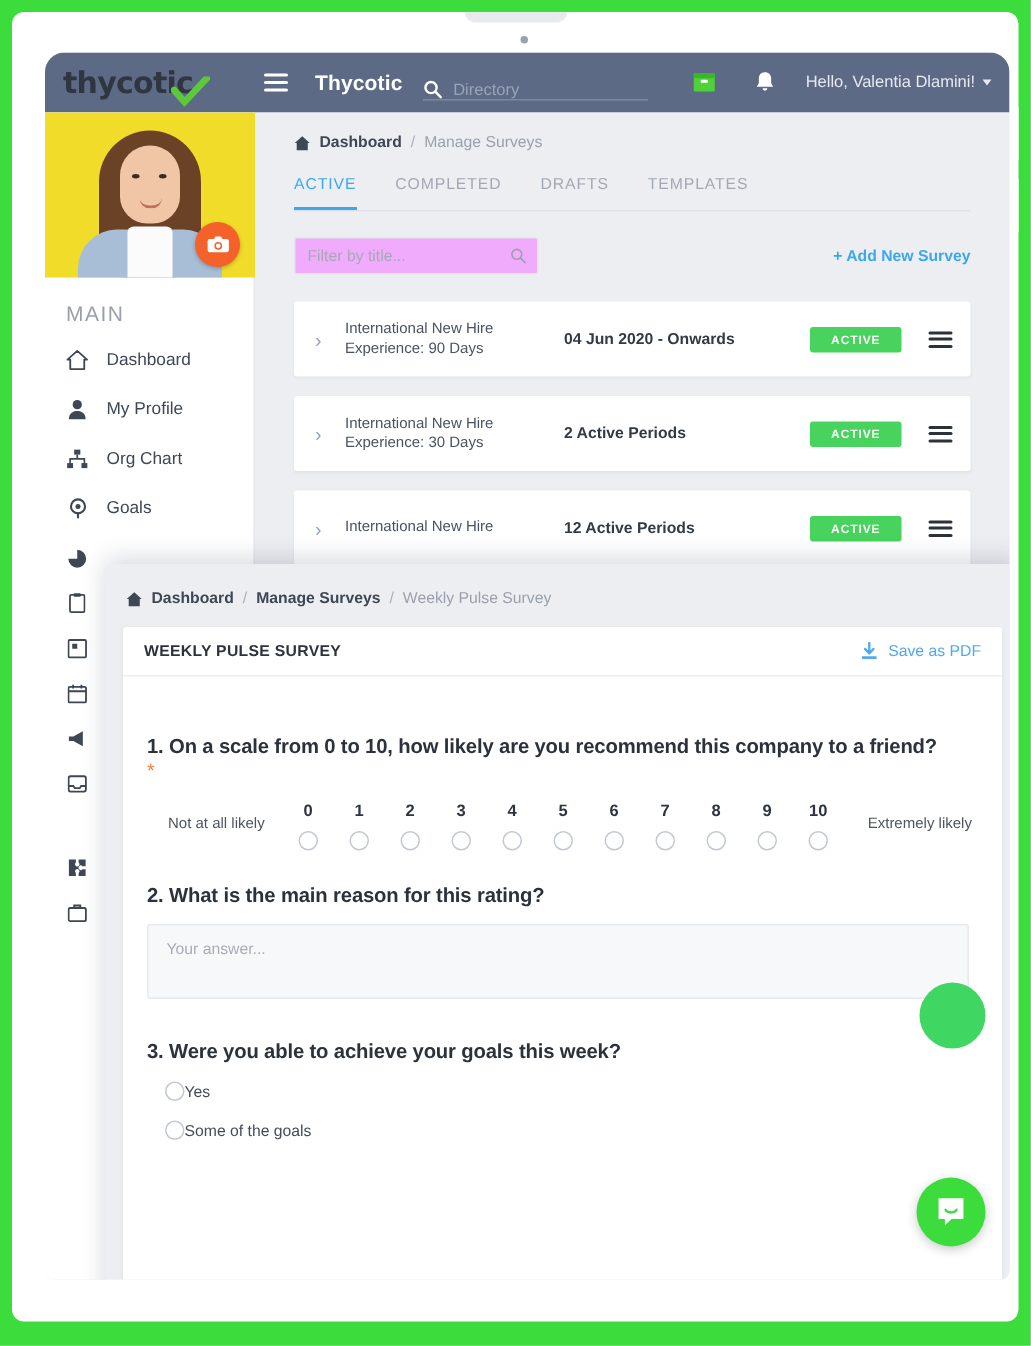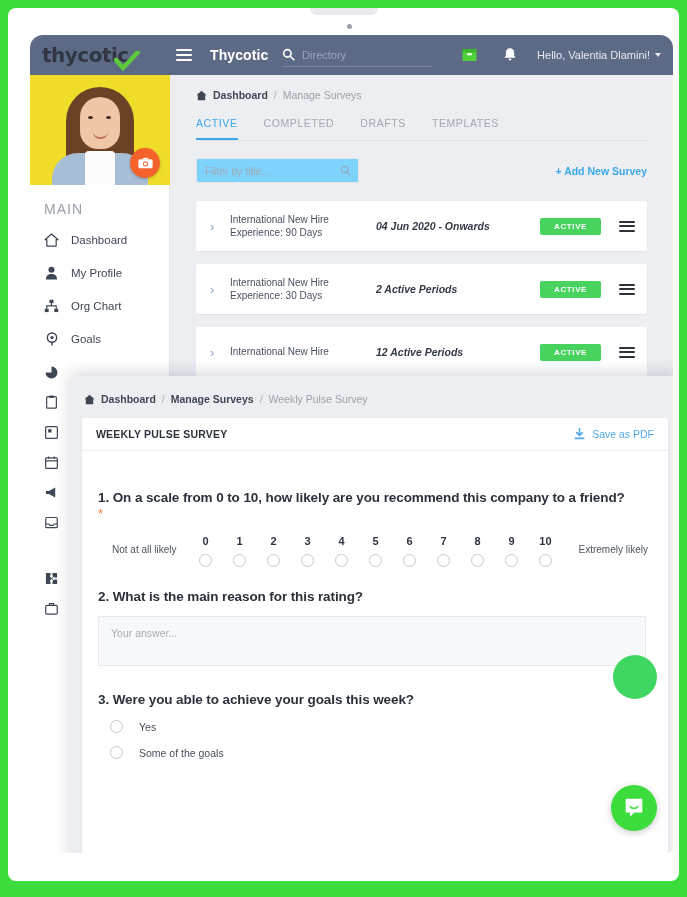--- a/index.html
+++ b/index.html
@@ -86,21 +86,21 @@
   #hamburger-icon span { display:block; height:2px; background:#ffffff; border-radius:1px; }
   #app-title {
     color: #ffffff; font-size: 14px; font-weight: 600;
     margin-left: 18px; letter-spacing: 0.1px;
   }
   #topbar-right {
     margin-left: auto; display: flex; align-items: center;
     padding-right: 12px; gap: 0px;
   }
   #search-wrap {
-    display: flex; align-items: center;
+    display: flex; align-items: flex-end;
     width: 150px; height: 24px;
     border-bottom: 1px solid #7c879f;
     margin-right: 30px;
   }
   #search-icon { width: 13px; height: 13px; margin-right: 7px; flex: none; }
   #search-input {
     background: transparent; border: none; outline: none;
     font-family: "Liberation Sans", sans-serif;
     font-size: 11px; color: #c9cfdb; width: 120px;
   }
@@ -221,21 +221,21 @@
     cursor: pointer; font-weight: 500;
   }
   .tab.active { color: #3ba8ea; border-bottom: 2px solid #3ba8ea; }
 
   #filter-row {
     display: flex; align-items: center;
     margin: 17px 0 0 26px; width: 451px;
   }
   #filter-box {
     width: 163px; height: 25px;
-    background: #7dd3fc;
+    background: #f0abfc;
     border: 1px solid #e2e5ea;
     border-radius: 2px;
     display: flex; align-items: center;
     padding: 0 8px;
   }
   #filter-input {
     border: none; outline: none; background: transparent;
     font-family: "Liberation Sans", sans-serif;
     font-size: 10.5px; color: #5d6470; flex: 1;
   }
@@ -261,21 +261,20 @@
     width: 14px; color: #8fa4c4; font-size: 13px;
     flex: none; cursor: pointer;
   }
   .row-title {
     width: 120px; font-size: 10px; color: #4a5260; line-height: 1.35;
     margin-left: 6px;
   }
   .row-period {
     flex: 1; font-size: 10.5px; font-weight: 700; color: #333a45;
     margin-left: 26px;
-    font-style: italic;
   }
   .row-badge {
     background: #47d35d; color: #ffffff;
     font-size: 8px; font-weight: 700; letter-spacing: 0.6px;
     padding: 4px 14px; border-radius: 2px;
   }
   .row-menu {
     width: 16px; margin-left: 18px;
     display: flex; flex-direction: column; gap: 2.5px;
     cursor: pointer; flex: none;
@@ -357,21 +356,21 @@
     border-radius: 2px;
     resize: none; outline: none;
     font-family: "Liberation Sans", sans-serif;
     font-size: 10.5px; color: #5a616c;
     padding: 10px 12px;
   }
   #answer-textarea::placeholder { color: #a8adb6; }
 
   .radio-option {
     display: flex; align-items: center;
-    gap: 16px; margin-top: 13px; padding-left: 12px;
+    gap: 0; margin-top: 13px; padding-left: 12px;
     cursor: pointer;
   }
   .radio-circle {
     width: 13px; height: 13px; border-radius: 50%;
     border: 1px solid #c3c8d1; background: #fff; flex: none;
   }
   .radio-label { font-size: 10.5px; color: #464d58; }
 
   
   #chat-bubble {

